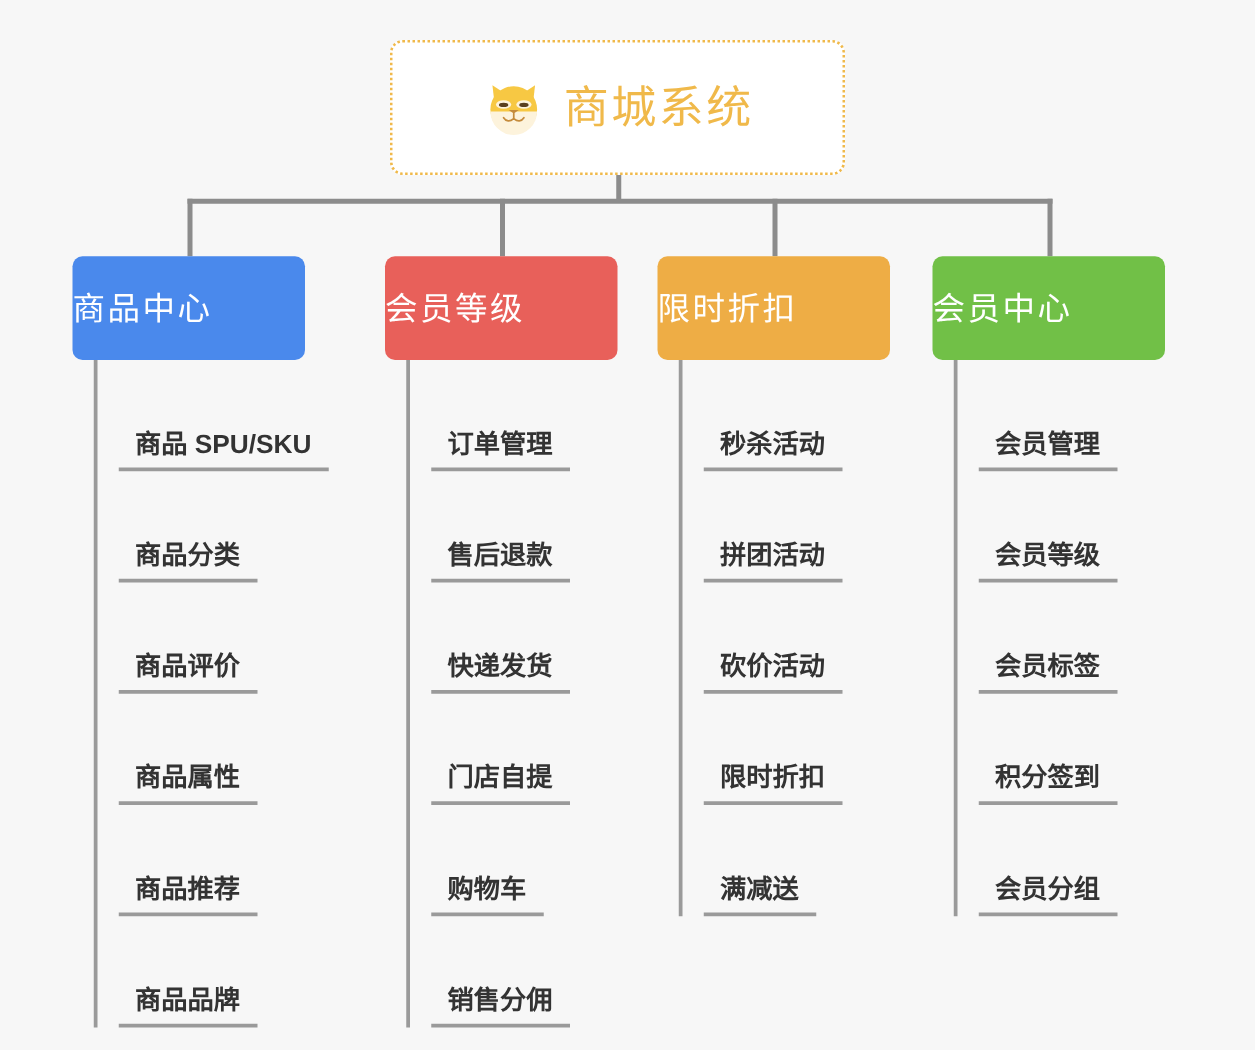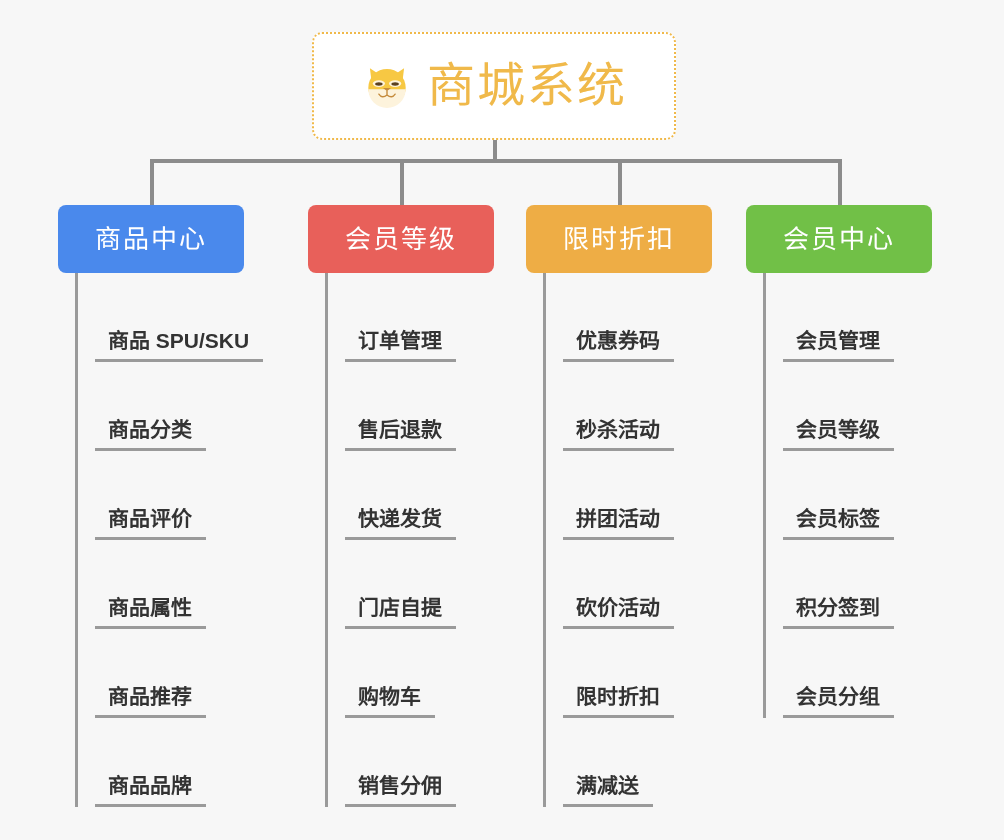--- a/index.html
+++ b/index.html
@@ -37,21 +37,21 @@
     justify-content: center;
     gap: 14px;
   }
   .root-emoji {
     width: 52px;
     height: 52px;
     flex: 0 0 auto;
     display: block;
   }
   .root-title {
-    font-size: 48px;
+    font-size: 36px;
     color: #f0b94a;
     letter-spacing: 2px;
     line-height: 1;
     white-space: nowrap;
   }
 
   
   .conn {
     position: absolute;
     background: #8c8c8c;
@@ -82,25 +82,24 @@
   .column {
     position: absolute;
     top: 205px;
   }
   .col-1 { left: 58px;  width: 186px; }
   .col-2 { left: 308px; width: 186px; }
   .col-3 { left: 526px; width: 186px; }
   .col-4 { left: 746px; width: 186px; }
 
   .cat-box {
-    height: 68px;
+    height: 83px;
     border-radius: 8px;
     display: flex;
     align-items: center;
-    justify-content: center;
     color: #ffffff;
     font-size: 26px;
     letter-spacing: 2px;
     line-height: 1;
     user-select: none;
   }
   .cat-blue   { background: #4a89ec; }
   .cat-red    { background: #e8605a; }
   .cat-orange { background: #eead45; }
   .cat-green  { background: #71c047; }
@@ -214,23 +213,20 @@
         </li>
     </ul>
   </div>
 
   <div class="column col-3">
     <div class="cat-box cat-orange">
       <span>限时折扣</span>
     </div>
     <ul class="leaf-list">
       <li class="leaf-item">
-          <span class="leaf-label">优惠券码</span>
-        </li>
-      <li class="leaf-item">
           <span class="leaf-label">秒杀活动</span>
         </li>
       <li class="leaf-item">
           <span class="leaf-label">拼团活动</span>
         </li>
       <li class="leaf-item">
           <span class="leaf-label">砍价活动</span>
         </li>
       <li class="leaf-item">
           <span class="leaf-label">限时折扣</span>

